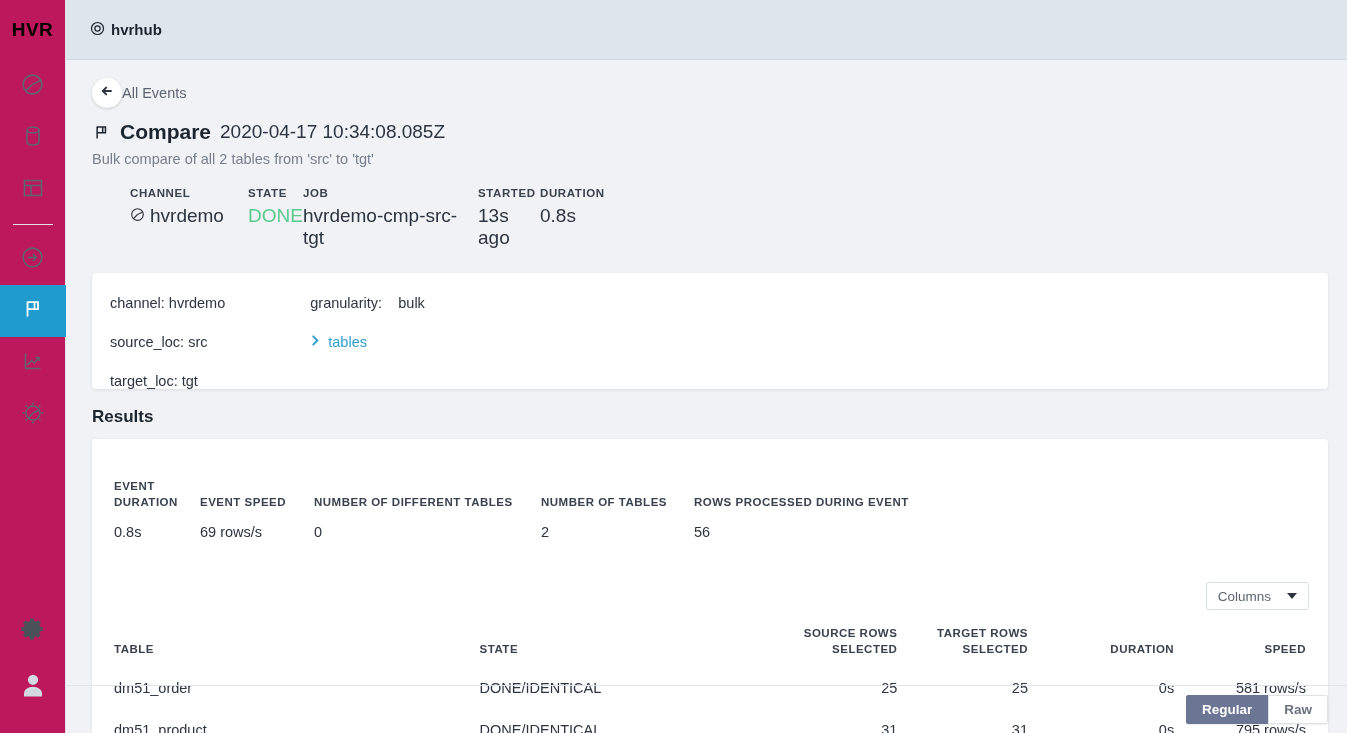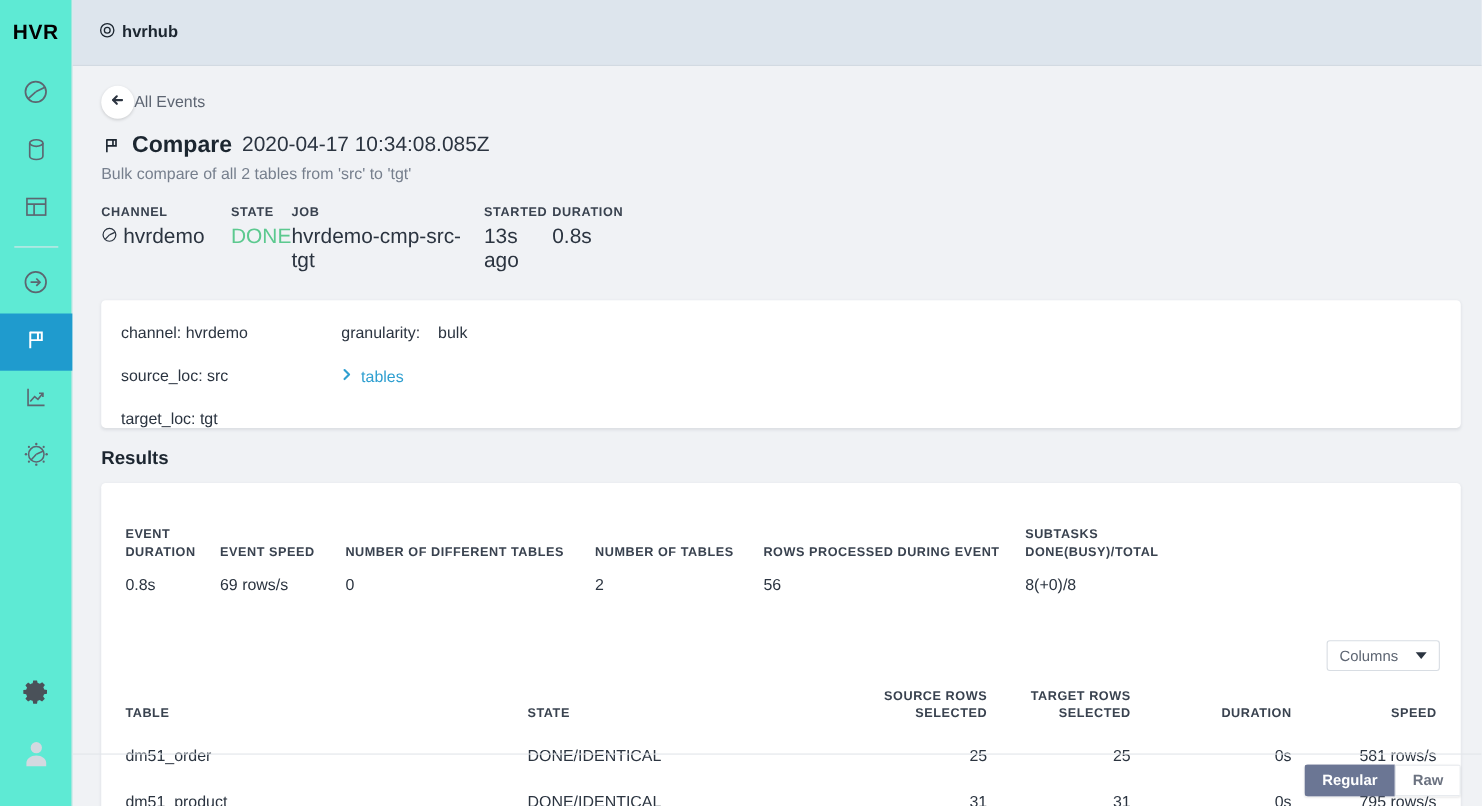--- a/index.html
+++ b/index.html
@@ -7,21 +7,21 @@
     width: 1347px; height: 733px;
     font-family: "Liberation Sans", sans-serif;
     background: #f0f2f5;
     overflow: hidden;
   }
   .app { position: relative; width: 1347px; height: 733px; display: flex; }
 
   
   .sidebar {
     width: 66px; height: 733px;
-    background: #5eead4;
+    background: #be185d;
     border-right: 1px solid #dfe3e8;
     display: flex; flex-direction: column; align-items: center;
     flex: 0 0 66px;
   }
   .logo {
     height: 60px; width: 100%;
     display: flex; align-items: center; justify-content: center;
     font-weight: bold; font-size: 19px; letter-spacing: 0.5px;
     color: #000; font-family: "Liberation Sans", sans-serif;
   }
@@ -57,21 +57,21 @@
     cursor: pointer; color: #2c3440;
   }
   .breadcrumb-label { font-size: 14.5px; color: #5d6572; }
 
   .ev-title { display: flex; align-items: center; gap: 9px; padding: 12px 0 0 26px; }
   .ev-flag { color: #1c2630; display: flex; }
   .ev-name { font-size: 21px; font-weight: bold; color: #1c2630; }
   .ev-ts { font-size: 19px; color: #2b3440; font-weight: normal; }
   .ev-sub { font-size: 14.5px; color: #767f8d; padding: 7px 0 0 26px; }
 
-  .meta { display: flex; padding: 20px 0 0 26px; }
+  .meta { display: flex; padding: 20px 0 0 26px; margin-left: 38px; }
   .meta-col { display: flex; flex-direction: column; gap: 6px; }
   .meta-lbl { font-size: 11.5px; font-weight: bold; letter-spacing: .6px; color: #39424f; }
   .meta-val { font-size: 19px; color: #2b3440; display: flex; align-items: center; gap: 5px; }
   .meta-val.done { color: #5cc98f; }
 
   .card {
     background: #fff; border-radius: 4px;
     box-shadow: 0 1px 3px rgba(30,40,60,.10);
     margin: 0 19px 0 26px;
   }
@@ -345,25 +345,20 @@
             <span class="metric-lbl">NUMBER OF DIFFERENT TABLES</span>
             <span class="metric-val">0</span>
           </div>
           <div class="metric" style="width:153px">
             <span class="metric-lbl">NUMBER OF TABLES</span>
             <span class="metric-val">2</span>
           </div>
           <div class="metric" style="width:238px">
             <span class="metric-lbl">ROWS PROCESSED DURING EVENT</span>
             <span class="metric-val">56</span>
-          </div>
-          <div class="metric">
-            <span class="metric-lbl" style="white-space:pre-line">SUBTASKS
-DONE(BUSY)/TOTAL</span>
-            <span class="metric-val">8(+0)/8</span>
           </div>
         </div>
 
         <div class="cols-row">
           <div class="cols-btn">
             <span>Columns</span>
             <span class="caret"></span>
           </div>
         </div>
 

